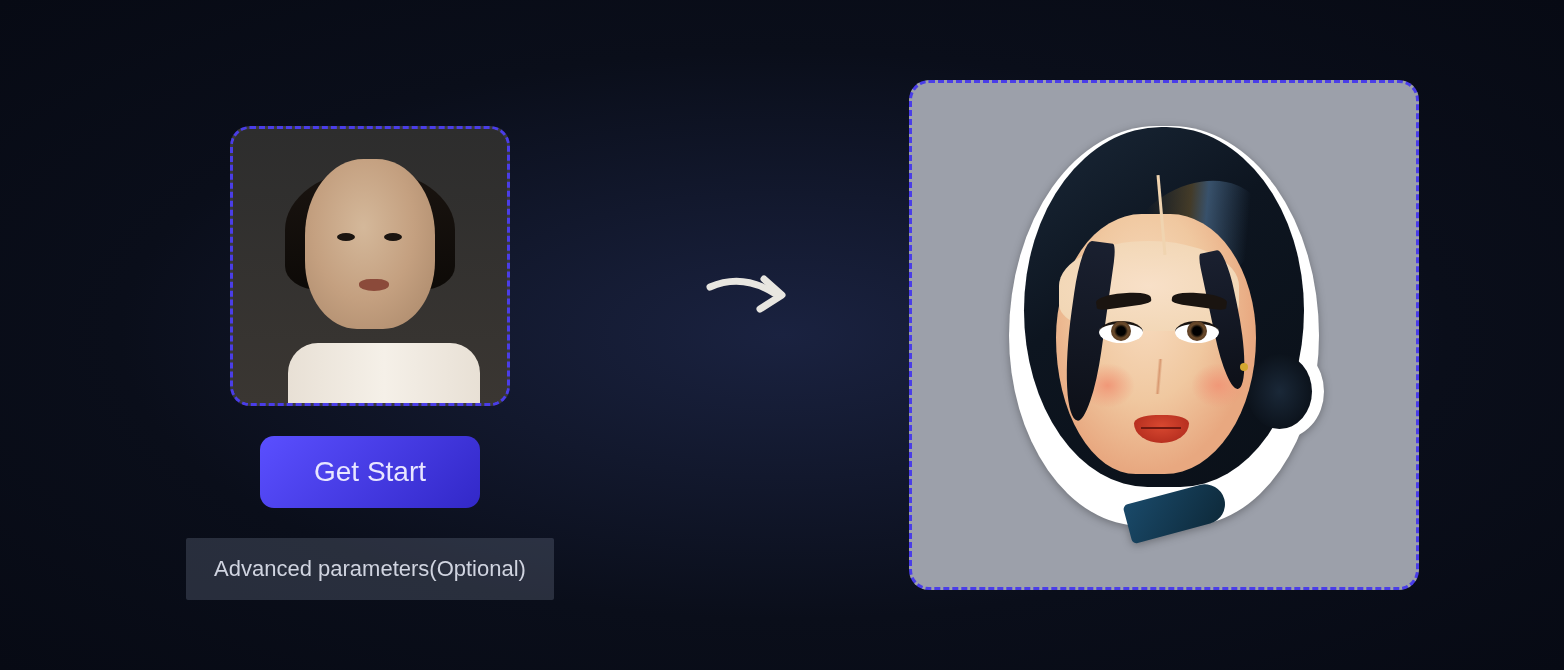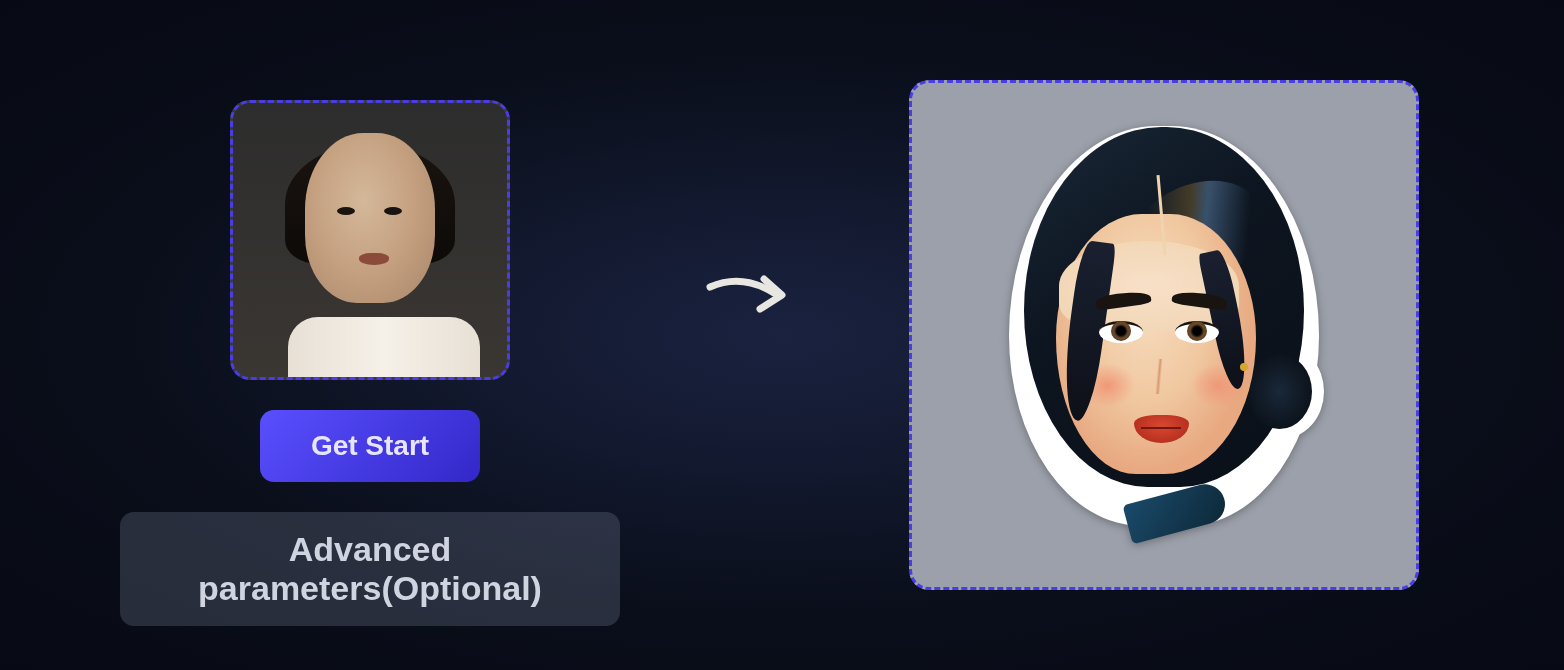--- a/index.html
+++ b/index.html
@@ -122,34 +122,34 @@
       background: linear-gradient(90deg, #e8e0d5 0%, #f5f0e8 50%, #e8e0d5 100%);
       border-radius: 30px 30px 0 0;
     }
     
     .get-start-button {
       background: linear-gradient(135deg, #5a4fff 0%, #3228c8 100%);
       color: #e8e6ff;
       border: none;
       padding: 20px 50px;
       font-size: 28px;
-      font-weight: 700;
+      font-weight: 400;
       border-radius: 14px;
       cursor: pointer;
       min-width: 220px;
     }
     
     .advanced-params {
       background: rgba(100, 110, 130, 0.35);
       color: #d0d4e0;
       border: none;
       padding: 18px 28px;
-      font-size: 34px;
-      font-weight: 700;
-      border-radius: 14px;
+      font-size: 22px;
+      font-weight: 400;
+      border-radius: 2px;
       cursor: pointer;
     }
     
     .arrow-container {
       display: flex;
       align-items: center;
       justify-content: center;
       width: 150px;
       margin-top: -80px;
     }

